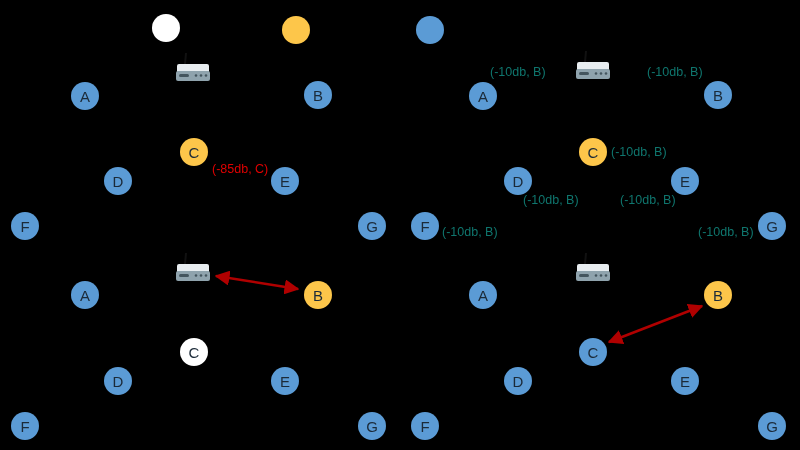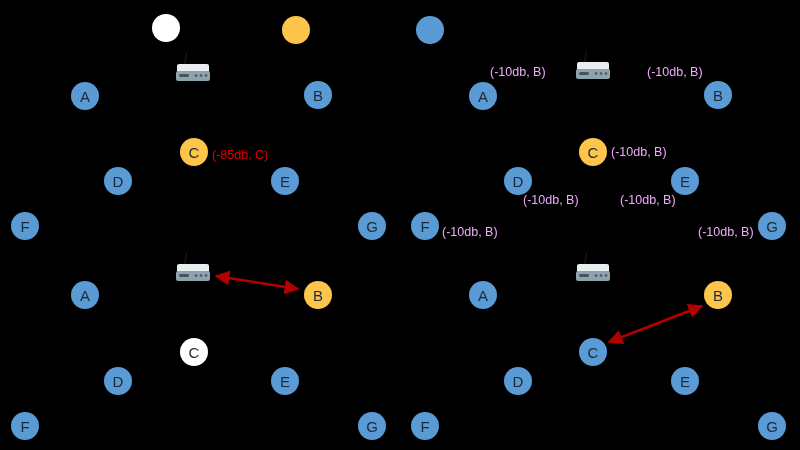--- a/index.html
+++ b/index.html
@@ -25,21 +25,21 @@
   }
   .node.blue   { background: #5b9bd5; }
   .node.yellow { background: #fdc64a; }
   .node.white  { background: #ffffff; }
   .annotation {
     position: absolute;
     font-size: 12.5px;
     white-space: nowrap;
     line-height: 15px;
   }
-  .annotation.green { color: #f0abfc; }
+  .annotation.green { color: #0f766e; }
   .annotation.red   { color: #e00000; }
   .router { position: absolute; width: 40px; height: 34px; }
   .overlay {
     position: absolute;
     left: 0; top: 0;
     width: 800px; height: 450px;
     pointer-events: none;
   }
 </style>
 </head>
@@ -62,21 +62,21 @@
       <circle cx="33" cy="23.5" r="1.3" fill="#44555e"></circle>
     </svg>
   </div>
   <div class="node blue" style="left:71px;top:82px">A</div>
   <div class="node blue" style="left:304px;top:81px">B</div>
   <div class="node yellow" style="left:180px;top:138px">C</div>
   <div class="node blue" style="left:104px;top:167px">D</div>
   <div class="node blue" style="left:271px;top:167px">E</div>
   <div class="node blue" style="left:11px;top:212px">F</div>
   <div class="node blue" style="left:358px;top:212px">G</div>
-  <span class="annotation red" style="left:212px;top:148px">(-85db, C)</span>
+  <span class="annotation red" style="left:212px;top:162px">(-85db, C)</span>
 
   <div class="router" style="left:573px;top:50px">
     <svg width="40" height="34" viewBox="0 0 40 34">
       <line x1="13" y1="1" x2="12" y2="12" stroke="#111" stroke-width="2"></line>
       <rect x="4" y="12" width="32" height="9" rx="2" fill="#e8edf0"></rect>
       <rect x="3" y="19" width="34" height="10" rx="2" fill="#8fa3ad"></rect>
       <rect x="6" y="22" width="10" height="3" rx="1.5" fill="#44555e"></rect>
       <circle cx="23" cy="23.5" r="1.3" fill="#44555e"></circle>
       <circle cx="28" cy="23.5" r="1.3" fill="#44555e"></circle>
       <circle cx="33" cy="23.5" r="1.3" fill="#44555e"></circle>

